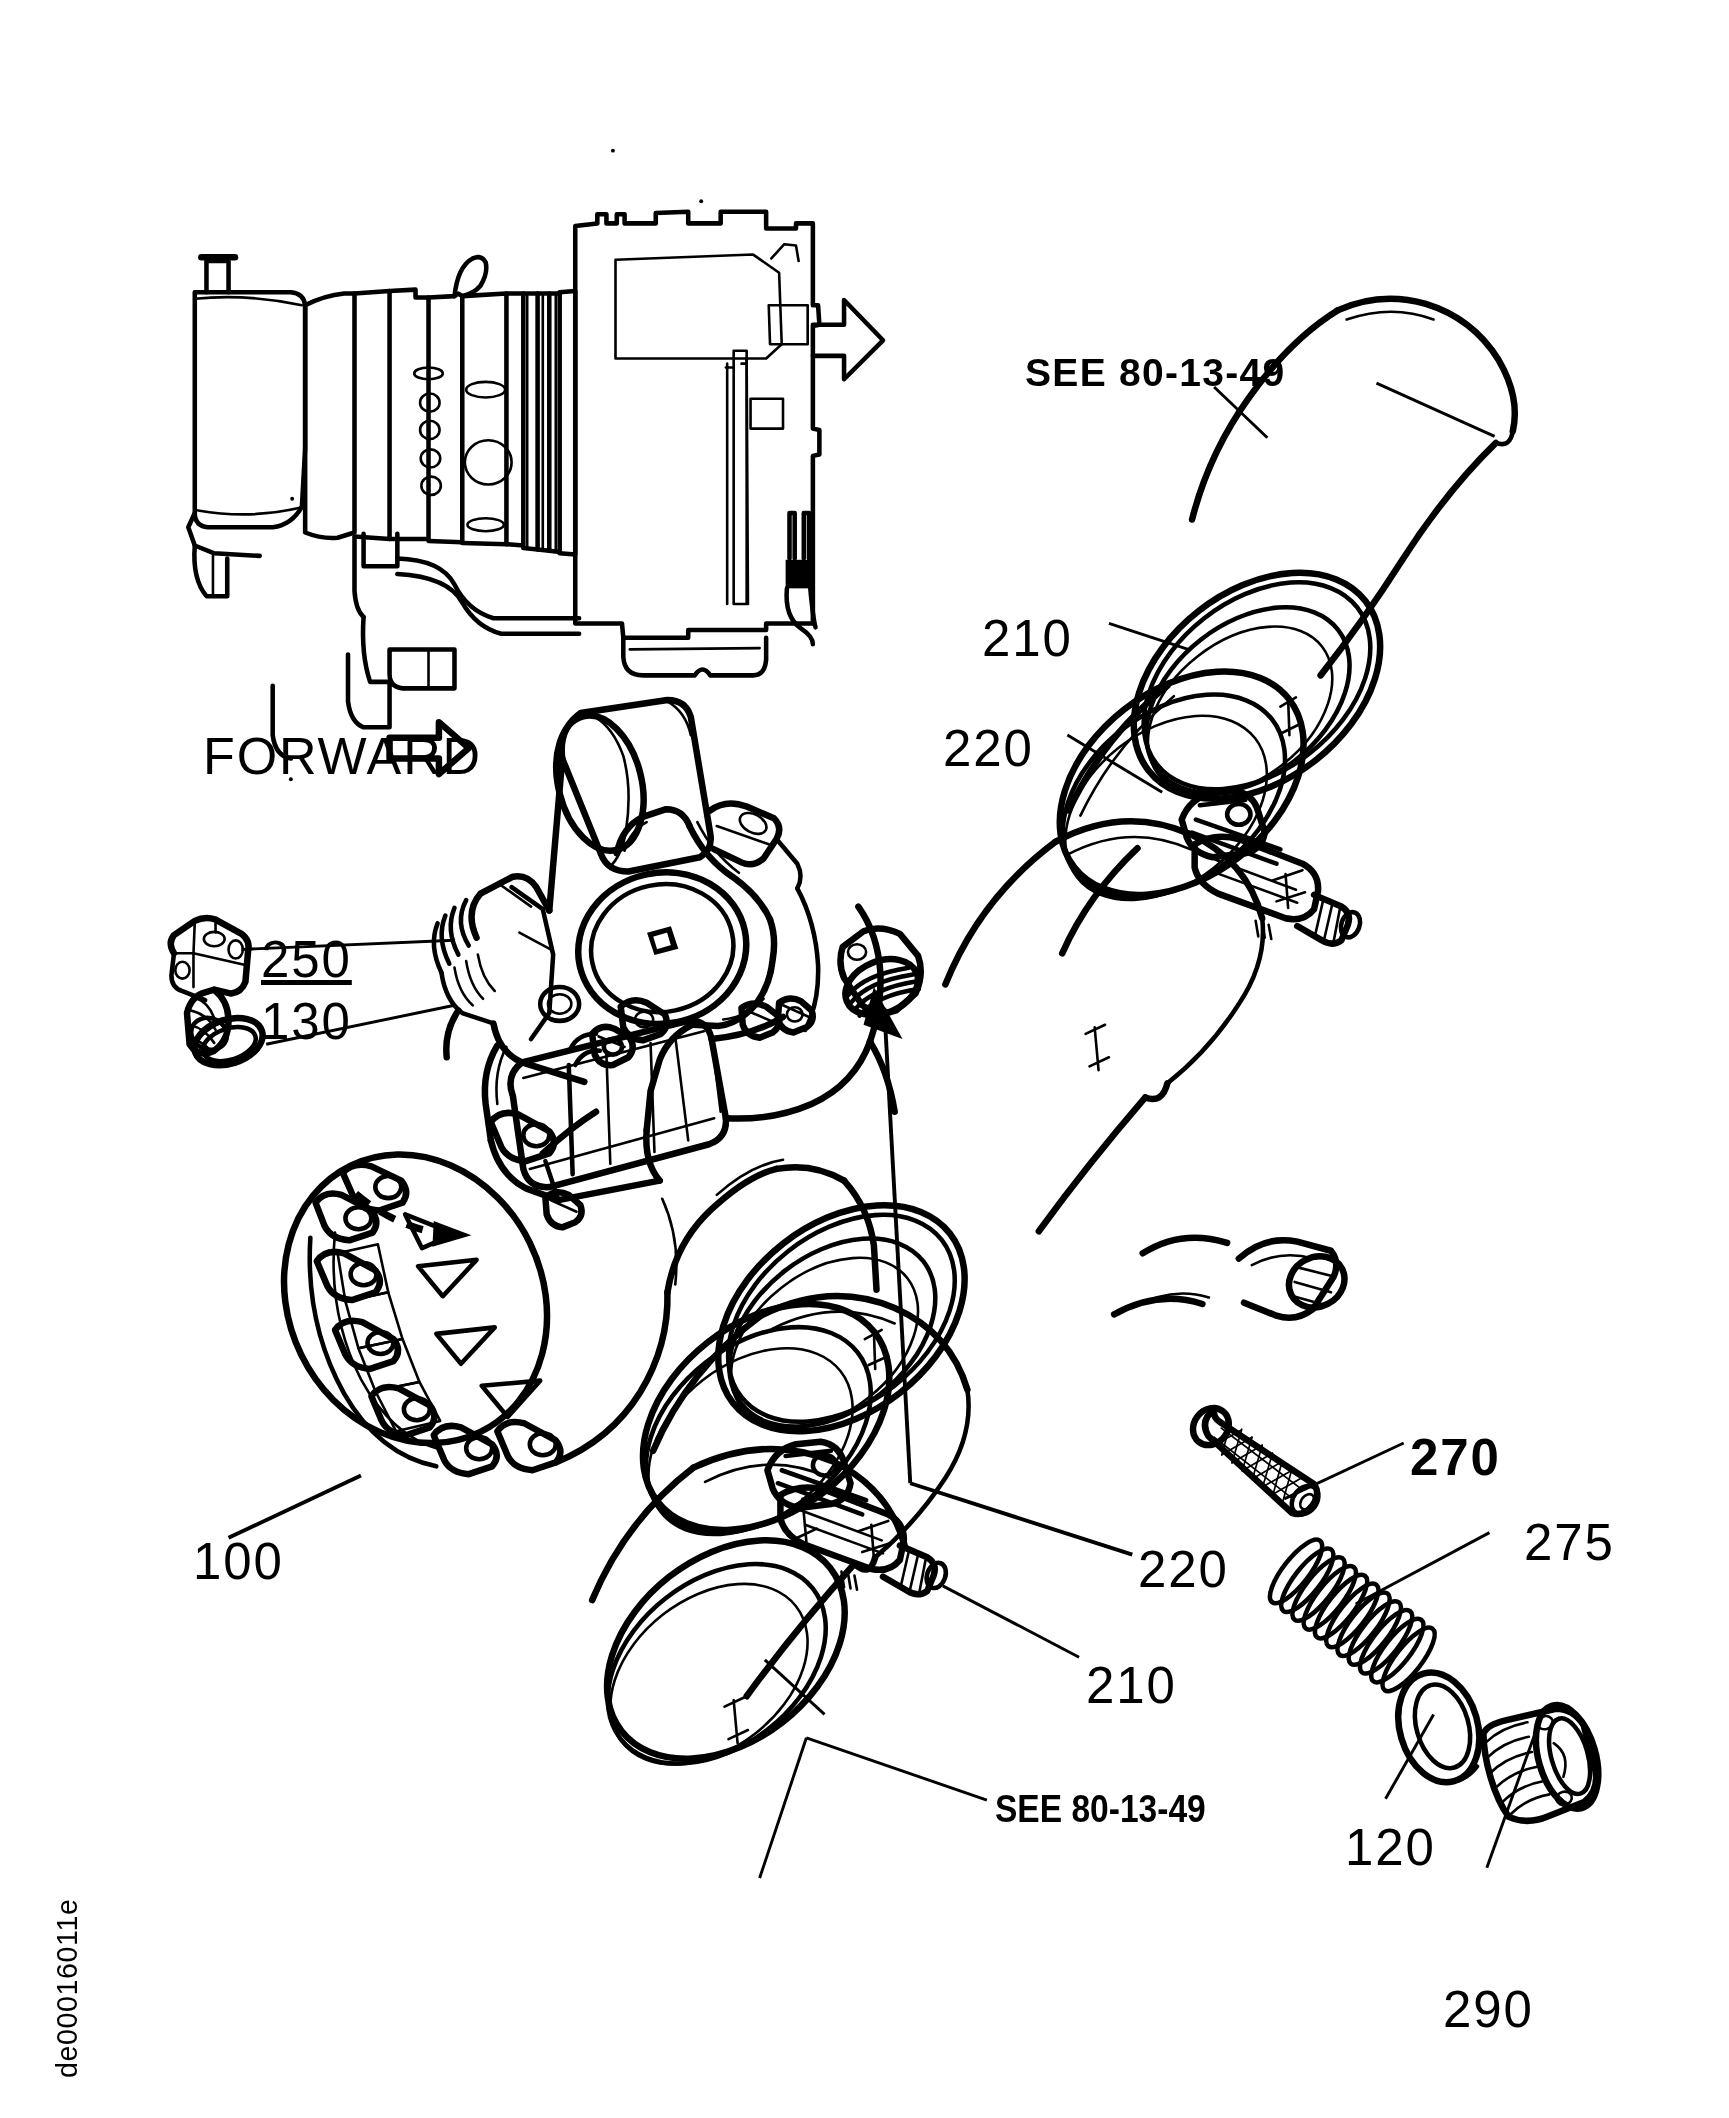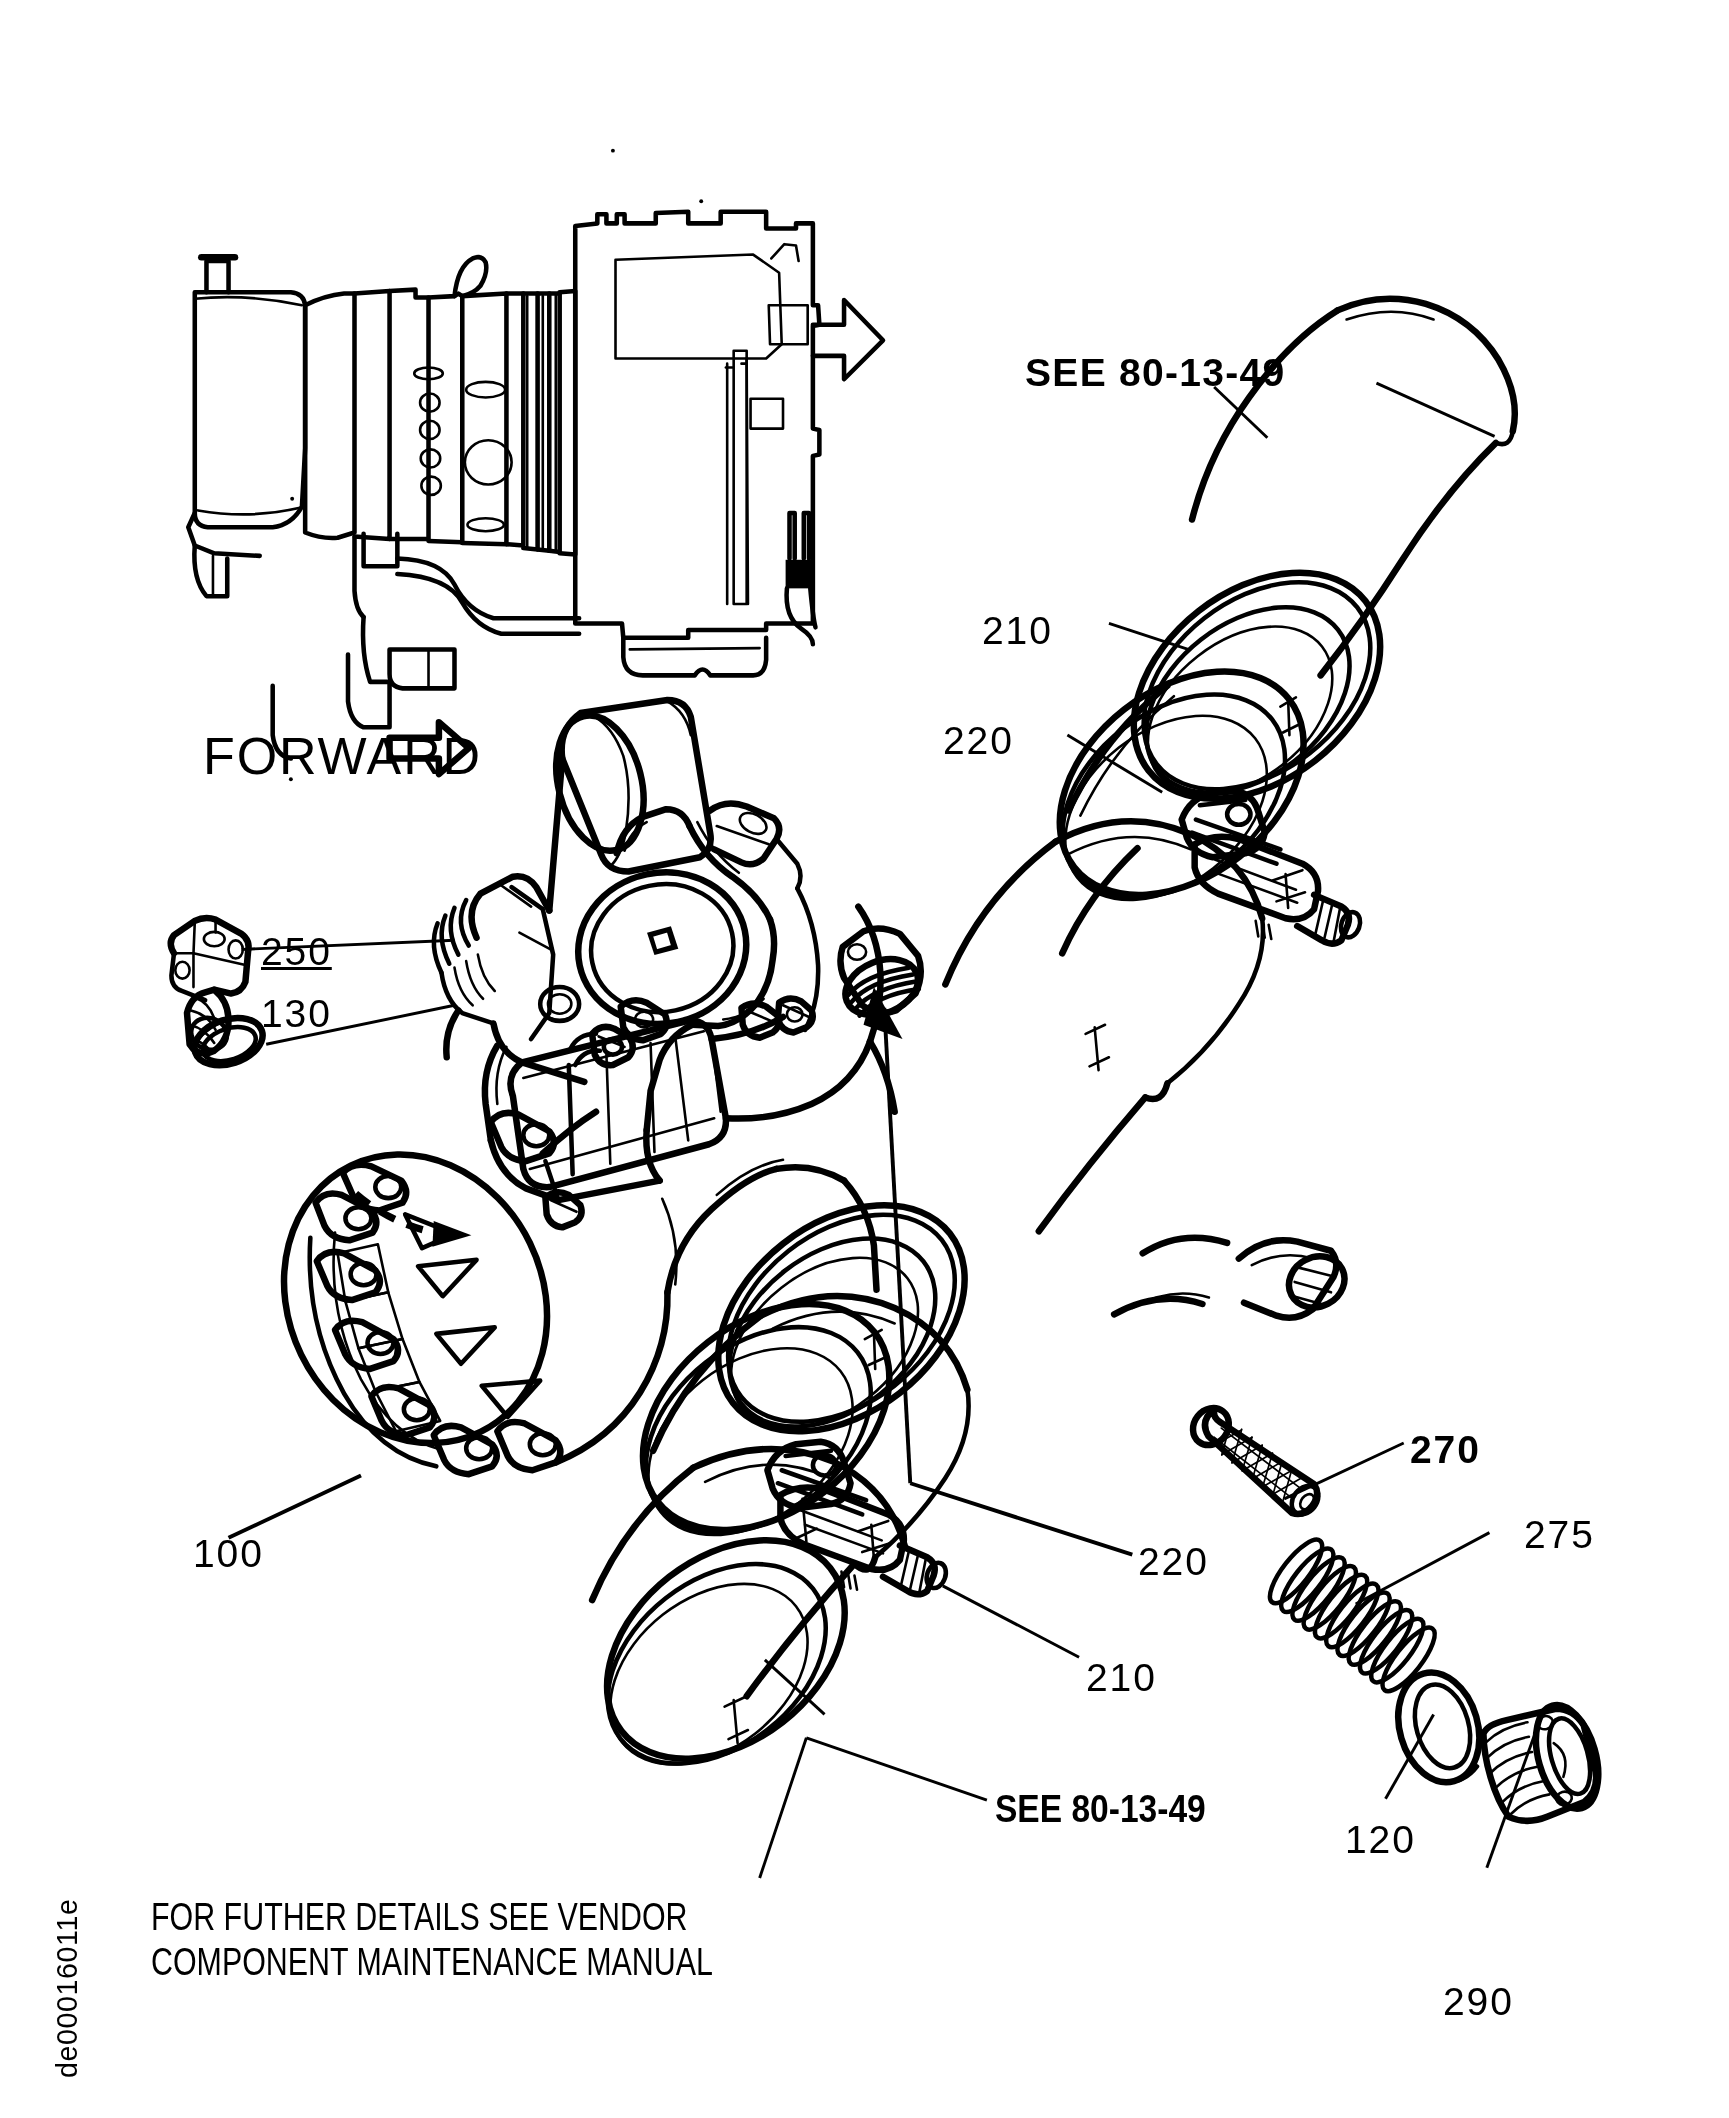--- a/index.html
+++ b/index.html
@@ -12,21 +12,21 @@
     overflow:hidden;
   }
   .svg-layer{position:absolute;left:0;top:0;width:1729px;height:2119px;}
   .lbl{
     position:absolute;
     font-family:"Liberation Sans",sans-serif;
     color:#000000;
     white-space:nowrap;
     letter-spacing:0.6px;
   }
-  .callout{font-size:39px;letter-spacing:1.9px;text-align:center;}
+  .callout{font-size:51px;letter-spacing:1.9px;text-align:center;}
   .see-ref{font-size:39px;letter-spacing:1.3px;font-weight:700;}
   .see-ref-cond{
     font-size:39px;letter-spacing:0px;font-weight:700;
     transform:scaleX(0.86);transform-origin:left center;
   }
   .fwd{font-size:52px;letter-spacing:1.9px;}
   .note{
     font-size:38px;line-height:1.18;letter-spacing:0px;
     transform:scaleX(0.80);transform-origin:left top;
   }
@@ -590,21 +590,17 @@
   <div class="lbl callout" style="left:193px;  top:1532px;">100</div>
   <div class="lbl callout" style="left:982px; top:609px;">210</div>
   <div class="lbl callout" style="left:943px; top:719px;">220</div>
   <div class="lbl callout" style="left:1138px; top:1540px;">220</div>
   <div class="lbl callout" style="left:1086px; top:1656px;">210</div>
   <div class="lbl callout" style="left:1410px; top:1428px;font-weight:bold;">270</div>
   <div class="lbl callout" style="left:1496px; top:1513px;margin-left:28px;">275</div>
   <div class="lbl callout" style="left:1345px; top:1818px;">120</div>
   <div class="lbl callout" style="left:1443px; top:1980px;">290</div>
 
-  <div class="lbl" style="left:151px; top:1895px;">
-    <div class="note">FOR FUTHER DETAILS SEE VENDOR</div>
-    <div class="note">COMPONENT MAINTENANCE MANUAL</div>
-  </div>
 
   <div class="figid" style="left:51px; top:2078px;">de00016011e</div>
 
 </div>
 
 
 </body></html>

